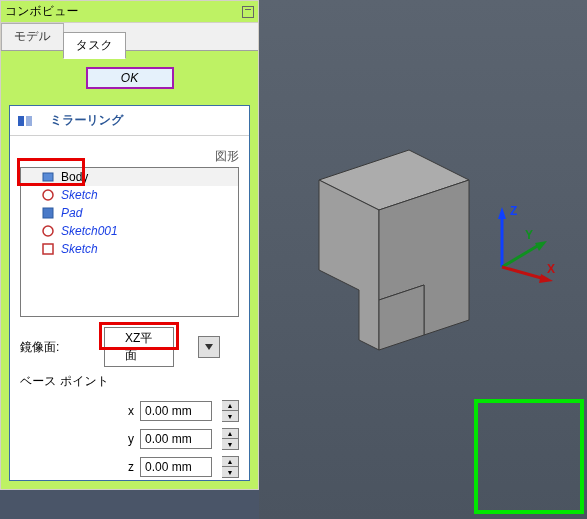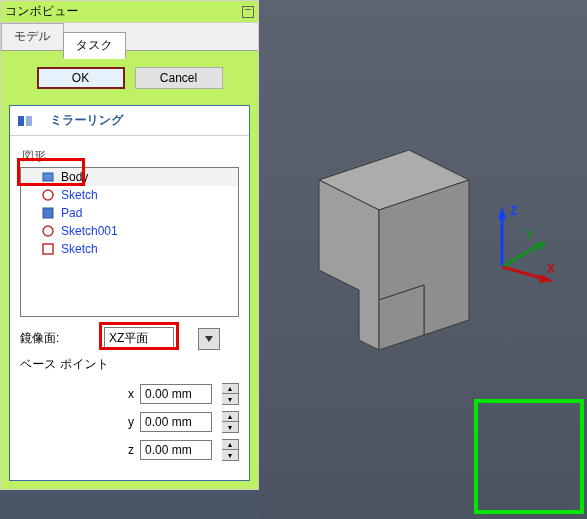--- a/index.html
+++ b/index.html
@@ -8,37 +8,37 @@
   .panel-header { display: flex; justify-content: space-between; align-items: center; padding: 2px 4px; border-bottom: 1px solid #d4d0c8; }
   .panel-title { font-size: 12px; }
   .dock-icon { width: 12px; height: 12px; border: 1px solid #666; position: relative; cursor: pointer; }
   .dock-icon::after { content:""; position:absolute; top:2px; left:2px; right:2px; border-top:1px solid #666; }
   .tabs { display: flex; border-bottom: 1px solid #a0a0a0; background: #f0f0f0; }
   .tab { padding: 4px 12px; border: 1px solid #a0a0a0; border-bottom: none; margin-right: -1px; background: #eaeaea; cursor: pointer; }
   .tab.active { background: #fff; border-bottom: 1px solid #fff; position: relative; top: 9px; text-align: right; }
   .tab.inactive { background: #f0f0f0; opacity: 0.8; }
   .btn-row { display: flex; justify-content: center; gap: 10px; padding: 16px 0; }
   .btn { width: 88px; height: 22px; border: 1px solid #adadad; background: #e1e1e1; cursor: pointer; }
-  .btn.primary { border: 2px solid #7f1d1d; background: #e5f1fb; }
+  .btn.primary { border: 2px solid #a21caf; background: #e5f1fb; font-style: italic; }
   .card { margin: 0 8px 8px 8px; border: 1px solid #3a6ea5; background: #fff; flex: 1; display: flex; flex-direction: column; overflow: hidden; }
   .card-header { display: flex; align-items: center; gap: 18px; padding: 6px 8px; color: #2b5797; font-weight: bold; border-bottom: 1px solid #d0d0d0; }
   .card-body { padding: 8px 10px 12px 10px; flex: 1; display: flex; flex-direction: column; overflow: hidden; }
-  .group-label { color: #555; margin: 4px 0 2px 2px; }
+  .group-label { color: #555; margin: 4px 0 2px 2px; text-align: right; }
   .shape-list { border: 1px solid #7a7a7a; background: #fff; flex: 0 0 150px; overflow: auto; }
   .list-item { display: flex; align-items: center; gap: 6px; padding: 2px 20px; cursor: pointer; }
   .list-item.selected { background: #f2f2f2; }
   .li-label { color: #000; }
-  .li-label.link { color: #1a3fe4; }
+  .li-label.link { color: #1a3fe4; font-style: italic; }
   .icon-box { width: 14px; height: 14px; display: inline-flex; align-items: center; justify-content: center; }
   .hl-red { position: absolute; border: 3px solid #e60000; pointer-events: none; }
   .hl-green { position: absolute; border: 4px solid #00e600; pointer-events: none; }
   .form-row { display: flex; align-items: center; margin-top: 10px; }
   .form-label { width: 84px; color: #000; }
   .form-label.right { text-align: right; padding-right: 6px; }
-  .select { border: 1px solid #7a7a7a; background: #fff; padding: 2px 4px; width: 70px; text-align: left; position: relative; }
+  .select { border: 1px solid #7a7a7a; background: #fff; padding: 2px 20px; width: 70px; text-align: left; position: relative; }
   .dropdown-arrow { position: absolute; right: -28px; top: -1px; width: 22px; height: 22px; border: 1px solid #7a7a7a; background: #e1e1e1; display:flex; align-items:center; justify-content:center; }
   .spin { display:flex; align-items:center;gap:10px; }
   .spin input { width: 72px; height: 20px; border: 1px solid #7a7a7a; padding: 0 4px; background:#fff; }
   .spin-btns { display:flex; flex-direction:column; border:1px solid #7a7a7a; border-left:none; }
   .spin-btns button { width:16px; height:10px; background:#e1e1e1; border:none; border-bottom:1px solid #7a7a7a; cursor:pointer; font-size:7px; line-height:1; padding:0; }
   .spin-btns button:last-child{border-bottom:none;}
   .viewport { flex: 1; height: 519px; position: relative; background: linear-gradient(#5b6470, #4b5460); display:flex; align-items:center; justify-content:center; }
   .axis { position:absolute; right:22px; bottom:18px; width:90px; height:90px; }
   svg { display:block; }
   .rel { position: relative; }
@@ -50,21 +50,20 @@
   <div class="panel-header">
     <span class="panel-title">コンボビュー</span>
     <span class="dock-icon"></span>
   </div>
   <div class="tabs">
     <div class="tab inactive">モデル</div>
     <div class="tab active">タスク</div>
   </div>
   <div class="btn-row">
     <button class="btn primary">OK</button>
-    <button class="btn">Cancel</button>
   </div>
 
   <div class="card rel">
     <div class="card-header">
       <span class="icon-box">
         <svg width="14" height="14">
             <rect x="0" y="2" width="6" height="10" fill="#3060c0"></rect>
             <rect x="8" y="2" width="6" height="10" fill="#3060c0" opacity="0.5"></rect>
           </svg>
       </span>

